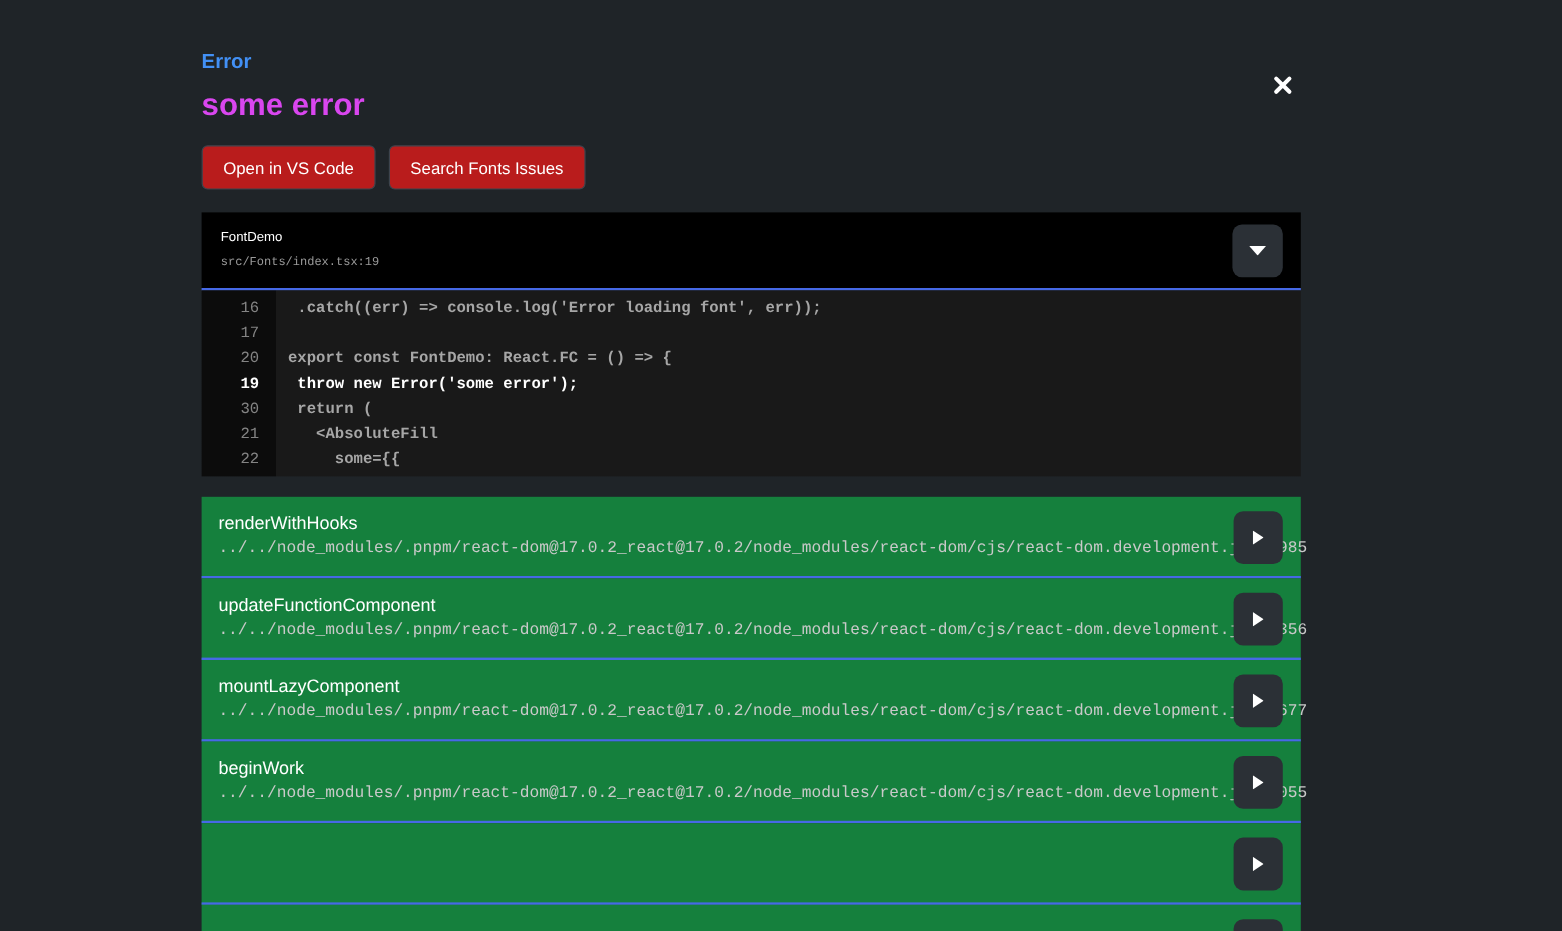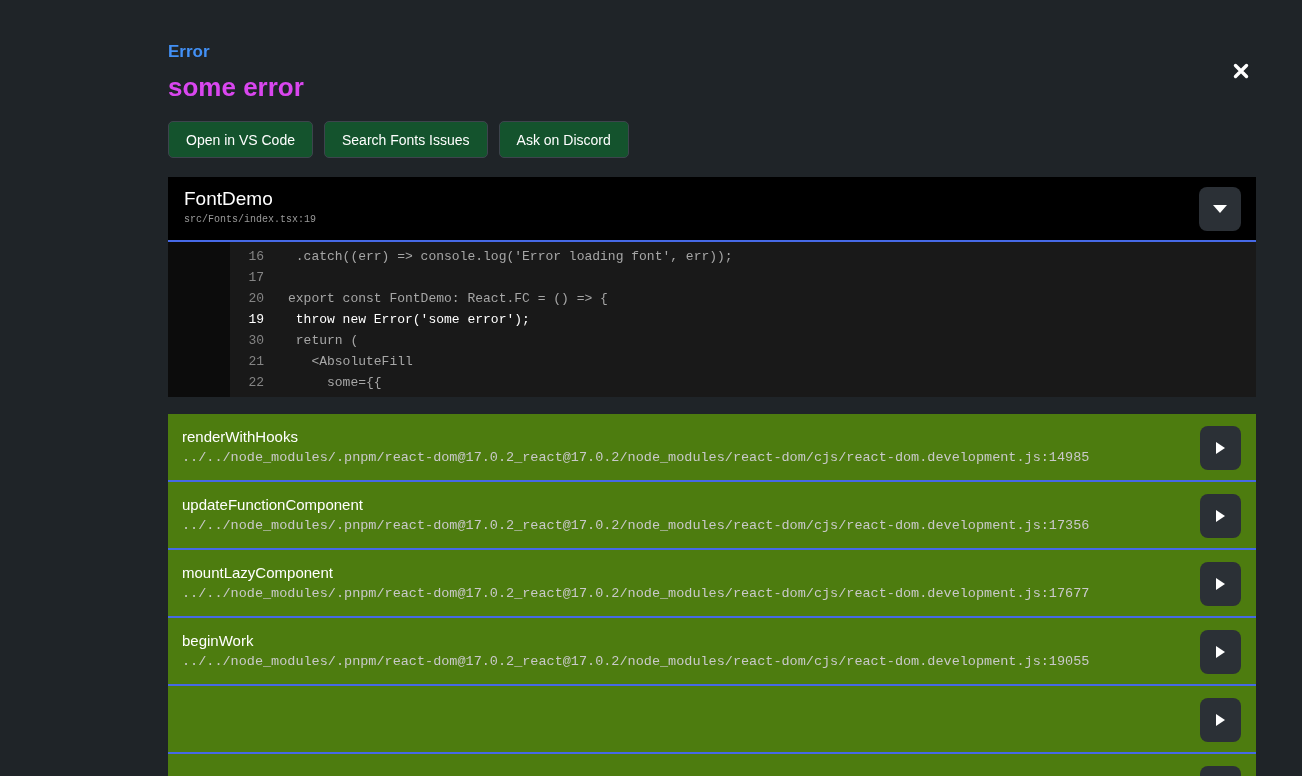--- a/index.html
+++ b/index.html
@@ -5,34 +5,34 @@
   * { margin:0; padding:0; box-sizing:border-box; }
   html,body { width:1302px; height:776px; }
   body {
     background:#1f2428;
     overflow:hidden;
     position:relative;
     font-family:"Liberation Sans", sans-serif;
   }
   .content {
     position:absolute; left:168px; top:0;
-    width:1088px; height:776px;
+    width:916px; height:776px;
     padding-top:42px;
   }
   .kind {
     color:var(--accent,#4290f5);
     font-weight:700; font-size:17px; line-height:20px;
   }
   .message {
     color:#d946ef; font-weight:700; font-size:26px; line-height:30px;
     margin-top:10px;
   }
   .actions { display:flex; gap:11px; margin-top:19px; }
   .action-btn {
-    background:#14532d;
+    background:#b91c1c;
     border:1px solid #3d444d;
     border-radius:5px;
     color:#ffffff;
     font-family:"Liberation Sans", sans-serif;
     font-size:14px;
     height:37px;
     padding:0 17px;
     cursor:pointer;
   }
   .close-btn {
@@ -41,45 +41,45 @@
     background:transparent; border:none; cursor:pointer;
     display:flex; align-items:center; justify-content:center;
   }
   
   .code-frame { margin-top:19px; }
   .cf-header {
     background:#000000; height:63px;
     display:flex; align-items:center; justify-content:space-between;
     padding:0 15px 0 16px;
   }
-  .cf-title { color:#ffffff; font-size:19px; line-height:19px; }
+  .cf-title { color:#ffffff; font-size:11px; line-height:19px; }
   .cf-location {
     color:#9a9a9a; font-family:"Liberation Mono", monospace;
     font-size:10px; line-height:17px; margin-top:3px;
   }
   .cf-divider { height:2px; background:var(--divider,#4669e6); }
   .code-area {
     background:linear-gradient(to right, #0c0c0c 62px, #191919 62px);
     padding:4px 0;
   }
   .code-line {
     display:flex; line-height:21px;
-    font-family:"Liberation Mono", monospace; font-size:13px;padding-left:48px;
+    font-family:"Liberation Mono", monospace; font-size:13px;
   }
   .ln {
     width:62px; flex:none; text-align:right; padding-right:14px;
     color:#848484;
   }
-  .code { padding-left:10px; white-space:pre; color:#a6a6a6; }
-  .code-line.hl .ln, .code-line.hl .code { color:#ffffff; font-weight:400; }
+  .code { padding-left:10px; white-space:pre; color:#a6a6a6;font-weight:bold; }
+  .code-line.hl .ln, .code-line.hl .code { color:#ffffff; font-weight:700; }
   
   .stack-list { margin-top:17px; }
   .stack-row {
     position:relative; height:68px;
-    background:#4d7c0f;
+    background:#15803d;
     border-bottom:2px solid var(--divider,#4669e6);
     padding:13px 70px 12px 14px;
   }
   .sf-fn { color:#ffffff; font-size:15px; line-height:19px; }
   .sf-path {
     color:#c9c9c9; font-family:"Liberation Mono", monospace;
     font-size:13.5px; line-height:17px; margin-top:3px; white-space:nowrap;
   }
   .icon-btn {
     background:#2b3036; border:none; border-radius:8px;
@@ -93,21 +93,20 @@
 <body>
 
 <div class="content">
 
   <div class="kind">Error</div>
   <div class="message">some error</div>
 
   <div class="actions" id="actions">
       <button class="action-btn">Open in VS Code</button>
       <button class="action-btn">Search Fonts Issues</button>
-      <button class="action-btn">Ask on Discord</button>
     </div>
 
   <div class="code-frame">
     <div class="cf-header">
       <div>
         <div class="cf-title">FontDemo</div>
         <div class="cf-location">src/Fonts/index.tsx:19</div>
       </div>
       <button class="icon-btn cf-collapse">
         <svg width="14" height="8" viewBox="0 0 14 8">

